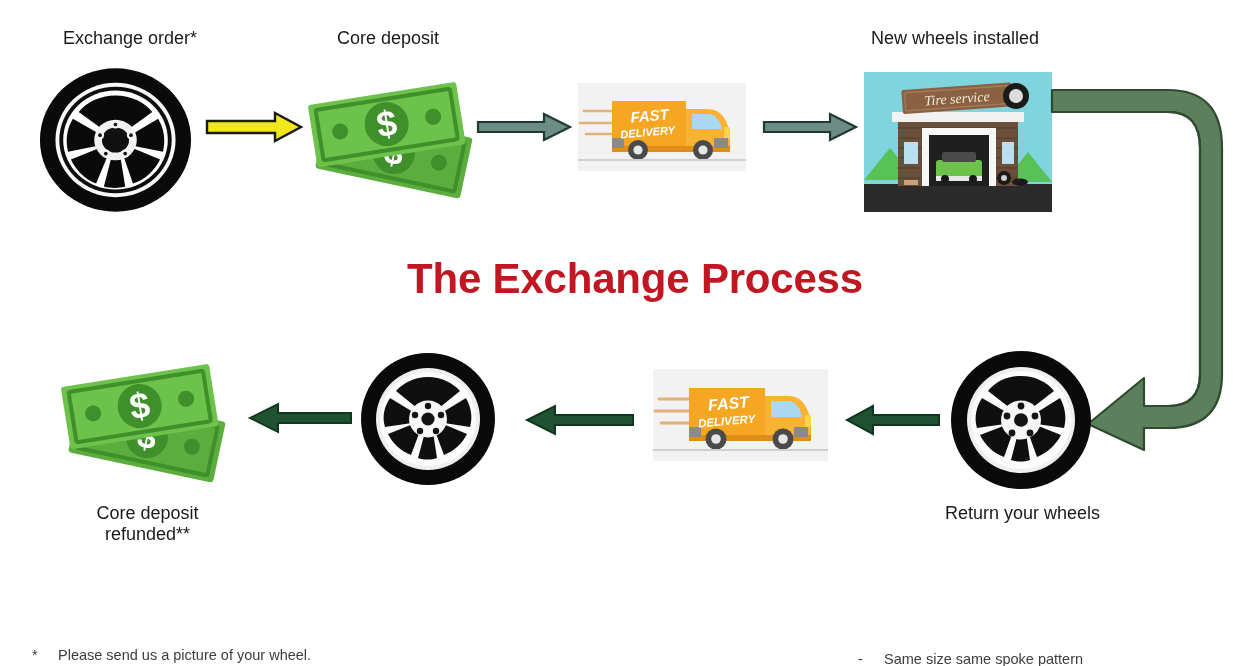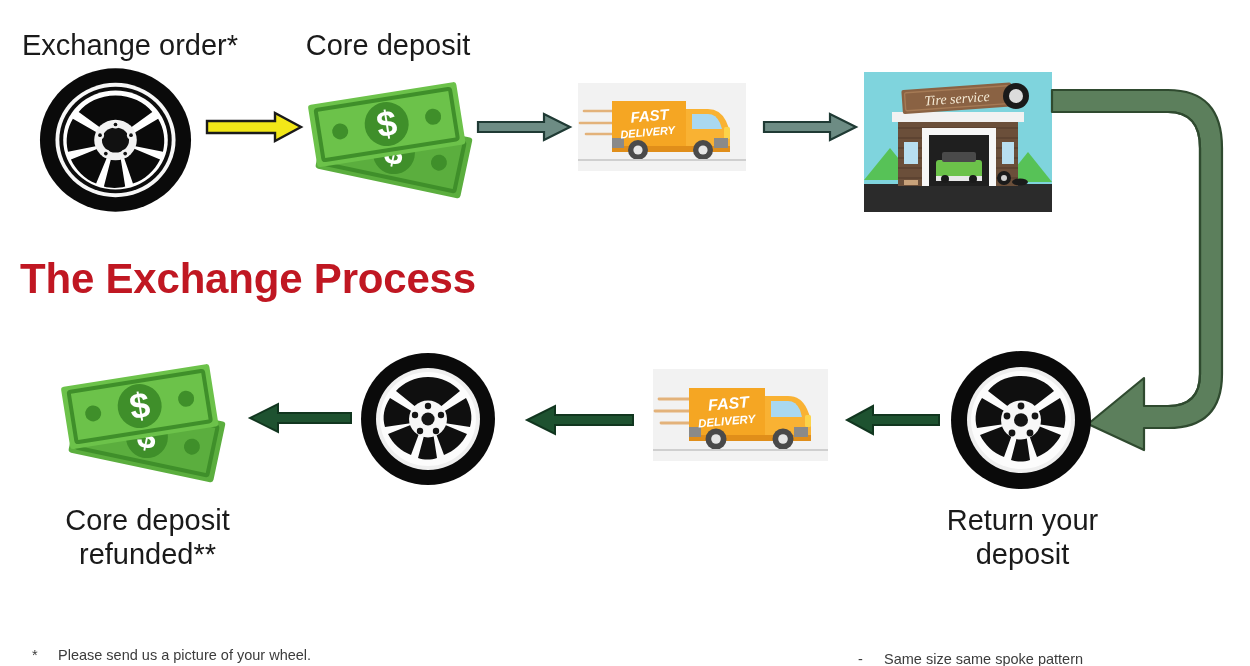--- a/index.html
+++ b/index.html
@@ -7,34 +7,34 @@
     width: 1250px; height: 666px;
     background: #ffffff;
     font-family: "Liberation Sans", sans-serif;
     overflow: hidden;
   }
   #stage { position: relative; width: 1250px; height: 666px; background: #fff; }
 
   .node { position: absolute; }
   .label {
     position: absolute;
-    font-size: 29px;
+    font-size: 18px;
     color: #1a1a1a;
     text-align: center;
     line-height: 1.18;
     white-space: pre-line;
     font-weight: 400;
   }
 
   
   #title {
     position: absolute;
     left: 0; right: 0;
     top: 255px;
-    text-align: left;
+    text-align: center;
     font-size: 42px;
     font-weight: bold;
     color: #c01722;
     letter-spacing: -0.2px;
     padding-left: 20px;
   }
 
   
   .foot {
     position: absolute;
@@ -152,20 +152,21 @@
       <text x="70" y="53" font-family="'Liberation Sans',sans-serif" font-size="11" font-style="italic" font-weight="bold" fill="#ffffff" text-anchor="middle" transform="rotate(-5 70 53)">DELIVERY</text>
     </svg>
   </div>
 
   <div class="node" style="left:762px; top:110px; width:98px; height:34px;">
     <svg viewBox="0 0 98 34" width="98" height="34">
       <path d="M2 12 L68 12 L68 4 L94 17 L68 30 L68 22 L2 22 Z" fill="#6d8c84" stroke="#1f3a34" stroke-width="2.2" stroke-linejoin="miter"></path>
     </svg>
   </div>
 
+  <div class="label" style="left:800px; top:28px; width:310px;">New wheels installed</div>
 
   <div class="node" style="left:864px; top:72px; width:188px; height:140px;">
     <svg viewBox="0 0 188 140" width="188" height="140">
       <rect x="0" y="0" width="188" height="140" fill="#7fd4dd"></rect>
       <path d="M0 108 L26 76 L52 108 Z" fill="#57c257"></path>
       <path d="M140 110 L164 80 L188 110 Z" fill="#57c257"></path>
       <rect x="0" y="112" width="188" height="28" fill="#2b2b2b"></rect>
 
       <rect x="34" y="46" width="120" height="68" fill="#6b4f3a"></rect>
       <g stroke="#5a4130" stroke-width="1.4">
@@ -244,21 +245,21 @@
       <g fill="#141414">
         <circle cx="71" cy="56" r="3.4"></circle>
           <circle cx="85" cy="66" r="3.4"></circle>
         <circle cx="80" cy="83" r="3.4"></circle>
           <circle cx="62" cy="83" r="3.4"></circle>
         <circle cx="57" cy="66" r="3.4"></circle>
       </g>
     </svg>
   </div>
 
-  <div class="label" style="left:900px; top:503px; width:245px;">Return your deposit</div>
+  <div class="label" style="left:900px; top:503px; width:245px;">Return your wheels</div>
 
   <div class="node" style="left:845px; top:402px; width:96px; height:36px;">
     <svg viewBox="0 0 96 36" width="96" height="36">
       <path d="M94 13 L28 13 L28 4 L2 18 L28 32 L28 23 L94 23 Z" fill="#1e5230" stroke="#11361f" stroke-width="2" stroke-linejoin="miter"></path>
     </svg>
   </div>
 
   <div class="node" style="left:653px; top:369px; width:175px; height:92px;">
     <svg viewBox="0 0 175 92" width="175" height="92">
       <rect x="0" y="0" width="175" height="92" fill="#f2f2f2"></rect>

